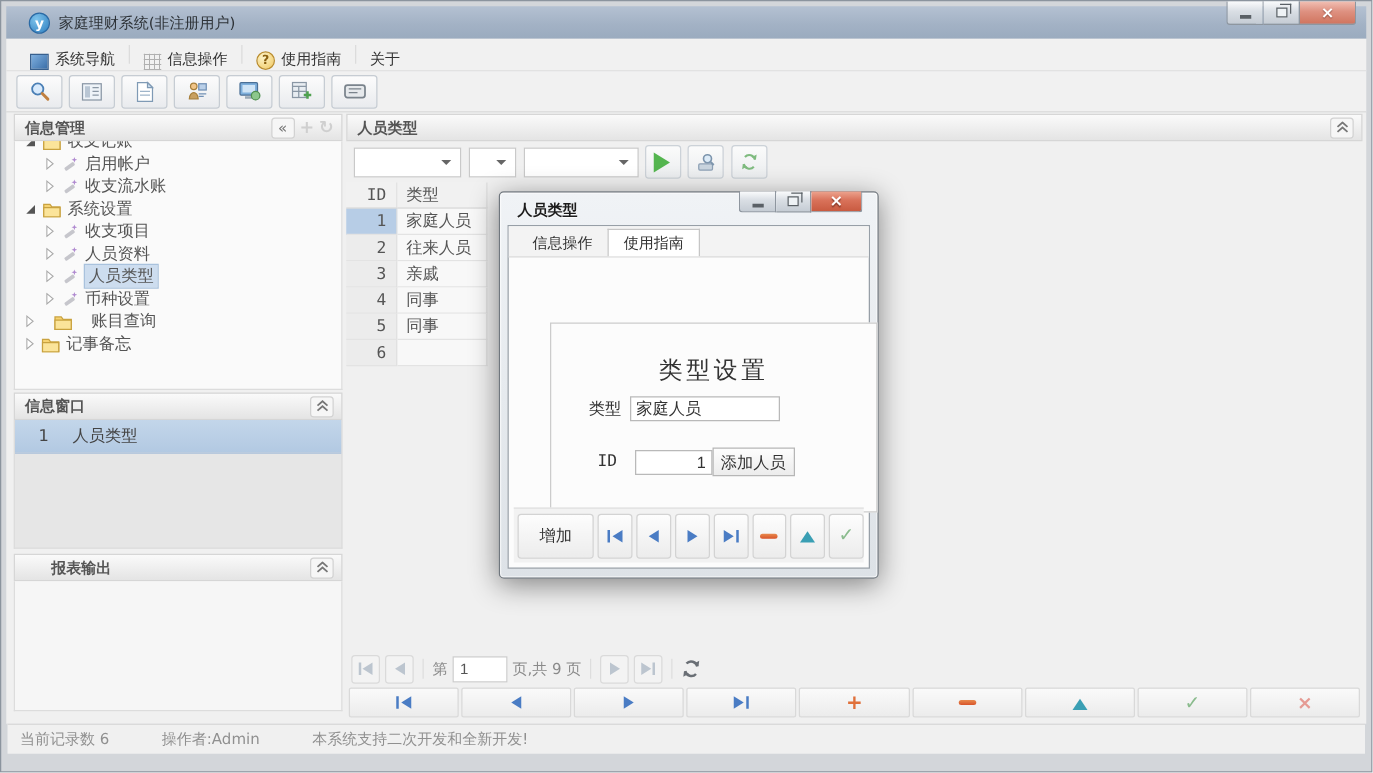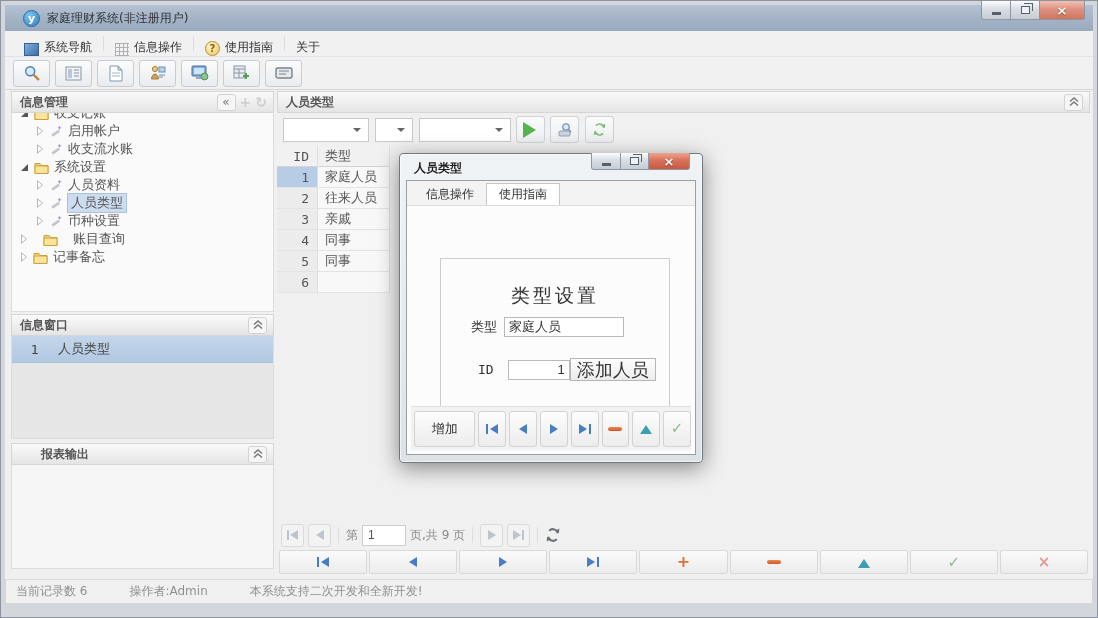--- a/index.html
+++ b/index.html
@@ -137,26 +137,26 @@
   .dlg-btns { position:absolute; top:-1px; right:12px; display:flex; }
   .dlg-btns .wb { height:17px; }
   .dlg-btns .wb-min { width:30px; } .dlg-btns .wb-rest { width:28px; } .dlg-btns .wb-close { width:41px;
       background:linear-gradient(#f0a globalization); background:linear-gradient(#eda48f,#d9725a 45%,#c85a40); }
   .dlg-client { position:absolute; left:6px; right:6px; top:26px; bottom:7px; background:#fcfcfc;
                 border:1px solid #979fa7; }
   .dlg-tabs { height:25px; background:#f3f3f3; border-bottom:1px solid #dcdcdc; display:flex;
               align-items:flex-end; padding-left:7px; }
   .dlg-tab { height:22px; padding:0 12px; display:flex; align-items:center; color:#333; cursor:default; }
   .dlg-tab.sel { background:#fff; border:1px solid #c6c6c6; border-bottom:none; }
-  .groupbox { position:absolute; left:33px; top:77px; width:230px; height:152px; border:1px solid #cccccc; background:#fcfcfc; }
+  .groupbox { position:absolute; left:33px; top:77px; width:262px; height:152px; border:1px solid #cccccc; background:#fcfcfc; }
   .gb-title { margin-top:24px; text-align:center; font-size:19px; letter-spacing:3px; color:#333; }
   .frow { position:absolute; display:flex; align-items:center; font-size:13px; color:#333; }
   .f-input { height:20px; border:1px solid #b9b9b9; background:#fff; font-size:13px; padding:0 4px; color:#333; }
   .btn-addp { height:23px; padding:0 6px; border:1px solid #b6b6b6; background:linear-gradient(#fdfdfd,#ececec);
-              font-size:18px; color:#333; display:flex; align-items:center; cursor:default; }
+              font-size:13px; color:#333; display:flex; align-items:center; cursor:default; }
   .dlg-footer { position:absolute; left:4px; right:4px; bottom:4px; height:44px; background:#f2f2f2;
                 border-top:1px solid #e0e0e0; display:flex; align-items:center; padding-left:3px; gap:3px; }
   .dfb { height:36px; border:1px solid #d3d3d3; border-radius:3px; background:linear-gradient(#fdfdfd,#ececec);
          display:flex; align-items:center; justify-content:center; gap:2px; cursor:default; }
   .dfb-add { width:64px; font-size:13px; color:#333; }
   .dfb-i { width:29px; }
 </style>
 </head>
 <body>
 
@@ -314,20 +314,30 @@
           <span>系统设置</span>
         </div>
         <div class="trow" style="padding-left:24px;">
           <svg class="arrow-c" viewBox="0 0 8 12">
               <polygon points="1,1 7,6 1,11" fill="#fff" stroke="#a8a8a8"></polygon>
             </svg>
           <svg width="14" height="14" viewBox="0 0 14 14">
               <rect x="2" y="8" width="9" height="3" rx="1" fill="#c6c6cc" transform="rotate(-35 6 9)"></rect>
               <path d="M10.5 1.5l.6 1.7 1.7.6-1.7.6-.6 1.7-.6-1.7-1.7-.6 1.7-.6z" fill="#b08ad0"></path>
             </svg>
+          <span>收支项目</span>
+        </div>
+        <div class="trow" style="padding-left:24px;">
+          <svg class="arrow-c" viewBox="0 0 8 12">
+              <polygon points="1,1 7,6 1,11" fill="#fff" stroke="#a8a8a8"></polygon>
+            </svg>
+          <svg width="14" height="14" viewBox="0 0 14 14">
+              <rect x="2" y="8" width="9" height="3" rx="1" fill="#c6c6cc" transform="rotate(-35 6 9)"></rect>
+              <path d="M10.5 1.5l.6 1.7 1.7.6-1.7.6-.6 1.7-.6-1.7-1.7-.6 1.7-.6z" fill="#b08ad0"></path>
+            </svg>
           <span>人员资料</span>
         </div>
         <div class="trow" style="padding-left:24px;">
           <svg class="arrow-c" viewBox="0 0 8 12">
               <polygon points="1,1 7,6 1,11" fill="#fff" stroke="#a8a8a8"></polygon>
             </svg>
           <svg width="14" height="14" viewBox="0 0 14 14">
               <rect x="2" y="8" width="9" height="3" rx="1" fill="#c6c6cc" transform="rotate(-35 6 9)"></rect>
               <path d="M10.5 1.5l.6 1.7 1.7.6-1.7.6-.6 1.7-.6-1.7-1.7-.6 1.7-.6z" fill="#b08ad0"></path>
             </svg>

